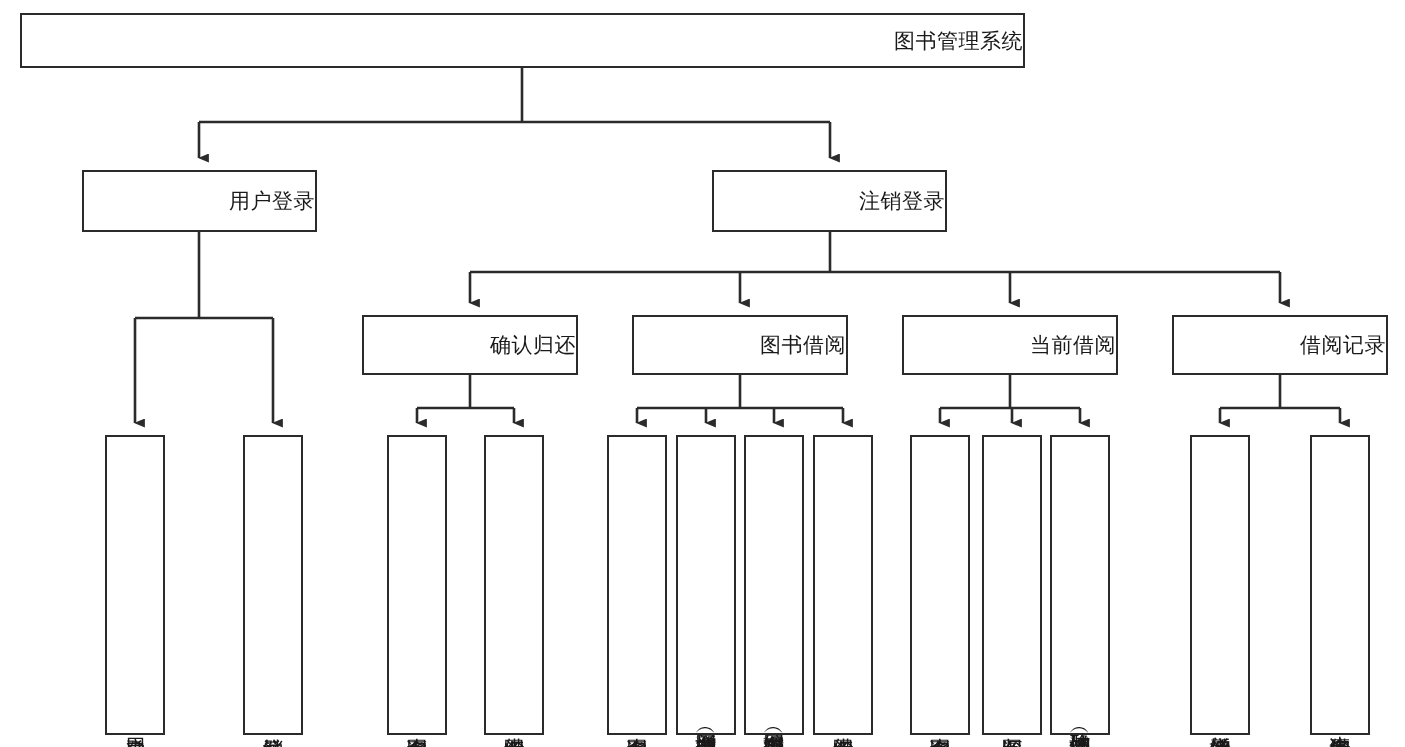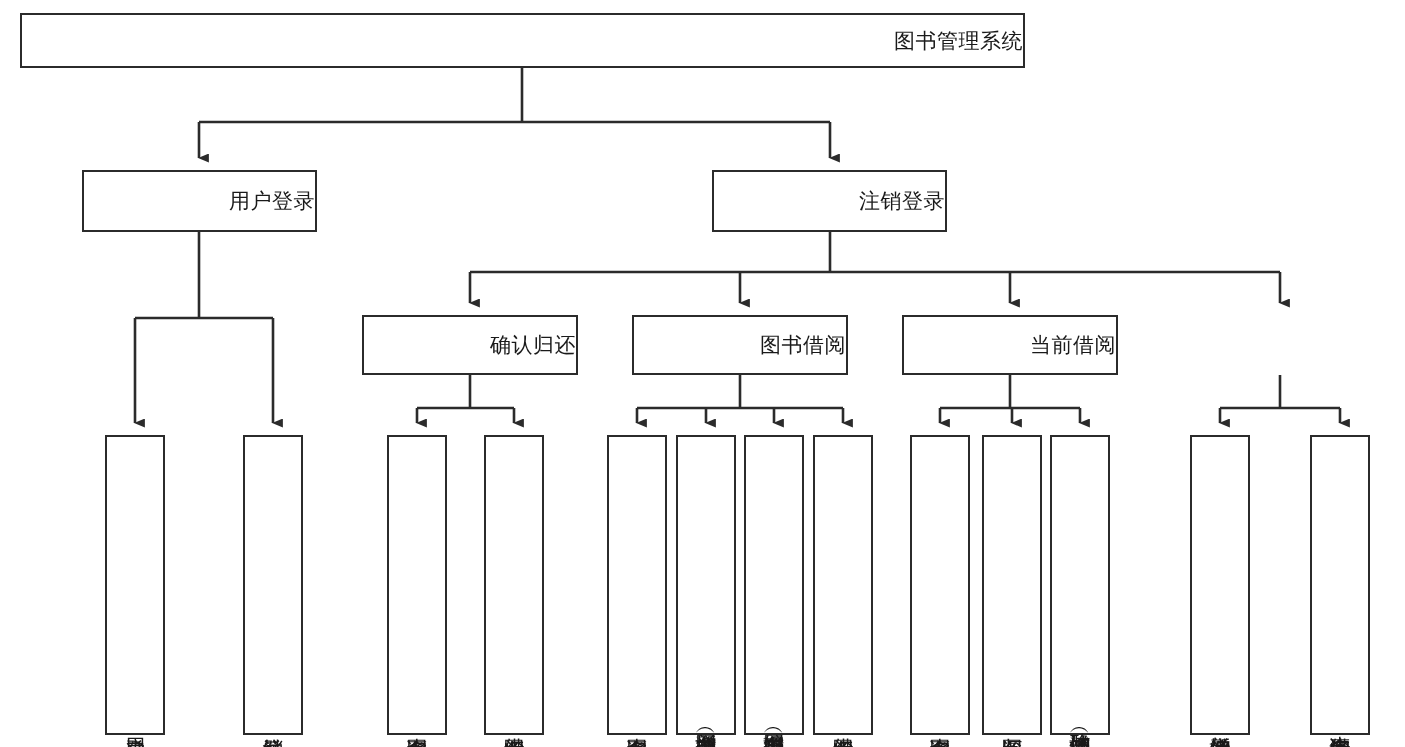--- a/index.html
+++ b/index.html
@@ -132,20 +132,23 @@
 
   <div class="node node-h" style="left: 362px; top: 315px; width: 216px; height: 60px; background: rgb(255, 255, 255); border-color: rgb(43, 43, 43);">
     <span>确认归还</span>
   </div>
   <div class="node node-h" style="left: 632px; top: 315px; width: 216px; height: 60px; background: rgb(255, 255, 255); border-color: rgb(43, 43, 43); padding-left: 12px;">
     <span>图书借阅</span>
   </div>
   <div class="node node-h" style="left: 902px; top: 315px; width: 216px; height: 60px; background: rgb(255, 255, 255); border-color: rgb(43, 43, 43);">
     <span>当前借阅</span>
   </div>
+  <div class="node node-h" style="left: 1172px; top: 315px; width: 216px; height: 60px; background: rgb(255, 255, 255); border-color: rgb(43, 43, 43);">
+    <span>借阅记录</span>
+  </div>
 
   <div class="node node-v" style="left: 105px; top: 435px; width: 60px; height: 300px; background: rgb(255, 255, 255); border-color: rgb(43, 43, 43);">
     <span>用户登录</span>
   </div>
   <div class="node node-v" style="left: 243px; top: 435px; width: 60px; height: 300px; background: rgb(255, 255, 255); border-color: rgb(43, 43, 43);">
     <span>注销登录</span>
   </div>
   <div class="node node-v" style="left: 387px; top: 435px; width: 60px; height: 300px; background: rgb(255, 255, 255); border-color: rgb(43, 43, 43);">
     <span>查询图书</span>
   </div>

